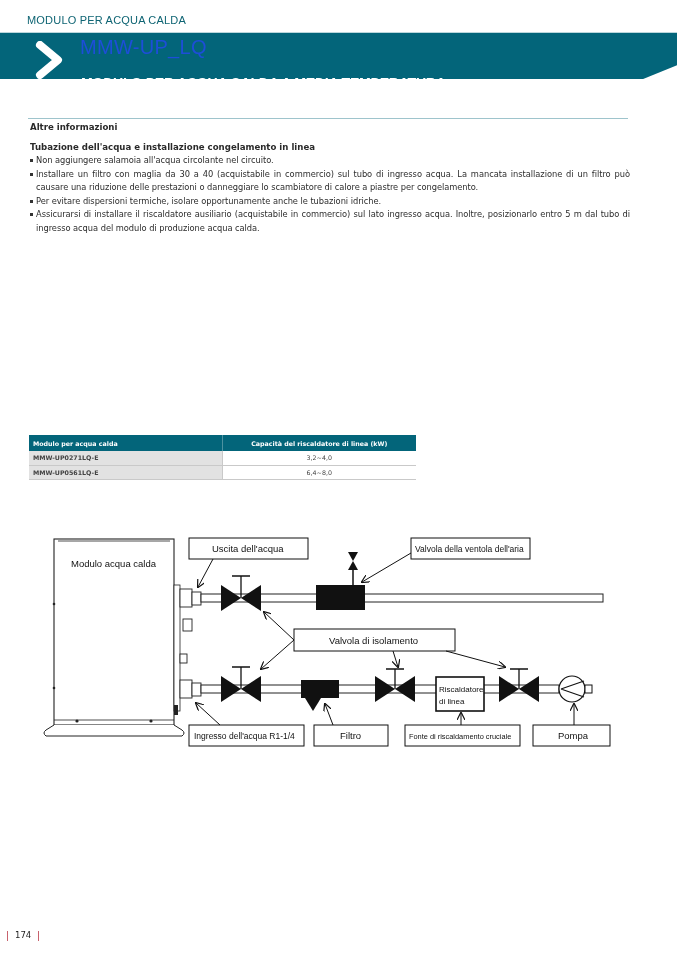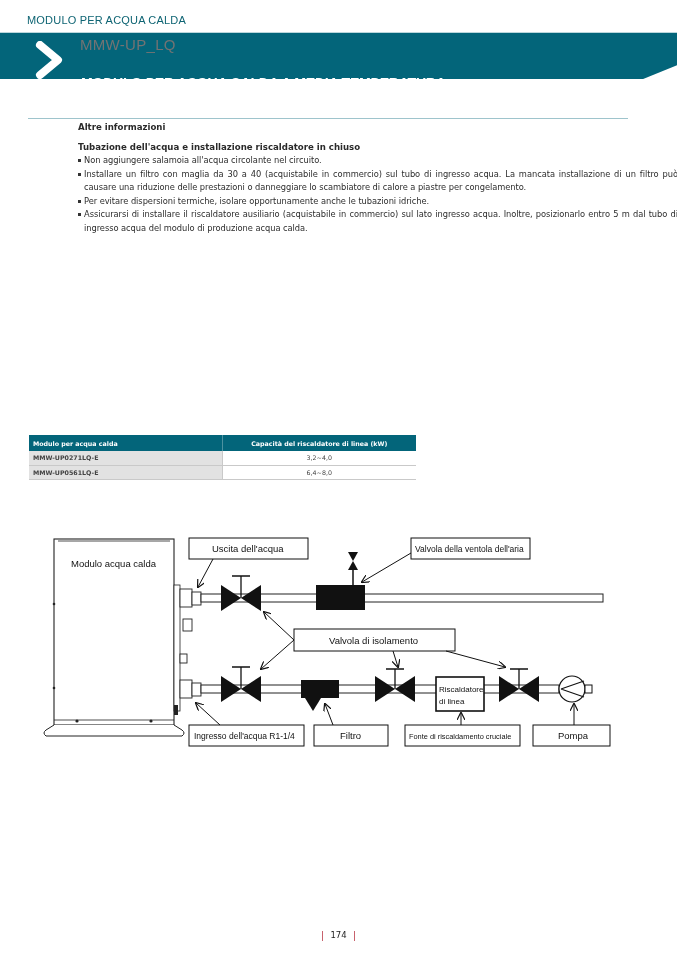--- a/index.html
+++ b/index.html
@@ -15,31 +15,31 @@
     position: absolute; left: 0; top: 33px; width: 677px; height: 46px;
     background: #03657a;
     clip-path: polygon(0 0, 100% 0, 100% 70%, 95% 100%, 0 100%);
   }
   .banner-line {
     position: absolute; left: 0; top: 32px; width: 677px; height: 1px; background: #bcd7dc;
   }
   .chevron { position: absolute; left: 34px; top: 41px; width: 34px; height: 38px; }
   .banner-code {
     position: absolute; left: 80px; top: 36px;
-    font-family: "Liberation Sans", sans-serif; font-size: 15px; color: #737373; letter-spacing: 0.3px;
+    font-family: "Liberation Sans", sans-serif; font-size: 20px; color: #1d4ed8; letter-spacing: 0.3px;
   }
   .banner-title {
     position: absolute; left: 80px; top: 75px;
     font-family: "Liberation Sans", sans-serif; font-size: 14px; font-weight: bold; font-style: italic;
     color: #ffffff; letter-spacing: -0.2px;
   }
 
   .rule { position: absolute; left: 28px; top: 118px; width: 600px; height: 1px; background: #9ec4cc; }
 
-  .content { position: absolute; left: 30px; top: 122px; width: 600px; font-family: "DejaVu Sans", sans-serif; margin-left: 48px; }
+  .content { position: absolute; left: 30px; top: 122px; width: 600px; font-family: "DejaVu Sans", sans-serif; }
   .altre { font-size: 8.6px; font-weight: bold; color: #2a2a2a; margin-bottom: 10px; }
   .subhead { font-size: 8.6px; font-weight: bold; color: #2a2a2a; margin-bottom: 2px; }
   ul.bullets { list-style: none; }
   ul.bullets li {
     position: relative; padding-left: 6px; font-size: 8.3px; line-height: 13.6px; color: #2d2d2d;
     text-align: justify; letter-spacing: -0.05px;
   }
   ul.bullets li::before {
     content: ""; position: absolute; left: 0; top: 5px; width: 3px; height: 3px; background: #333;
   }
@@ -52,42 +52,42 @@
   }
   table.cap th.c2 { text-align: center; border-right: none; }
   table.cap td { font-size: 6.3px; height: 14px; padding: 0 4px; color: #444; border-bottom: 1px solid #c9c9c9; }
   table.cap td.model { background: #e2e2e2; font-weight: bold; width: 193px; color: #444; }
   table.cap td.val { text-align: center; background: #fff; border-left: 1px solid #c9c9c9; }
 
   .diagram { position: absolute; left: 0; top: 520px; width: 677px; height: 240px; }
   .diagram text { font-family: "Liberation Sans", sans-serif; fill: #111; }
 
   .page-num {
-    position: absolute; left: 0; top: 930px; width: 677px; text-align: center;
+    position: absolute; left: 0; top: 930px; width: 677px; 
     font-family: "DejaVu Sans", sans-serif; font-size: 8.5px; color: #222;
   }
   .page-num .bar { display: inline-block; width: 1px; height: 10px; background: #c8626d; vertical-align: middle; margin: 0 7px; }
 </style>
 </head>
 <body>
 
 <div class="section-label">MODULO PER ACQUA CALDA</div>
 <div class="banner-line"></div>
 <div class="banner"></div>
 <svg class="chevron" viewBox="0 0 34 38">
   <polyline points="6,4 24,19 6,34" fill="none" stroke="#ffffff" stroke-width="8" stroke-linecap="round" stroke-linejoin="round"></polyline>
 </svg>
 <div class="banner-code">MMW-UP_LQ</div>
 <div class="banner-title">MODULO PER ACQUA CALDA A MEDIA TEMPERATURA</div>
 
 <div class="rule"></div>
 
 <div class="content">
   <div class="altre">Altre informazioni</div>
-  <div class="subhead">Tubazione dell'acqua e installazione riscaldatore in chiuso</div>
+  <div class="subhead">Tubazione dell'acqua e installazione congelamento in linea</div>
   <ul class="bullets">
     <li>Non aggiungere salamoia all'acqua circolante nel circuito.</li>
     <li>Installare un filtro con maglia da 30 a 40 (acquistabile in commercio) sul tubo di ingresso acqua.  La mancata installazione di un filtro può causare una riduzione delle prestazioni o danneggiare lo scambiatore di calore a piastre per congelamento.</li>
     <li>Per evitare dispersioni termiche, isolare opportunamente anche le tubazioni idriche.</li>
     <li>Assicurarsi di installare il riscaldatore ausiliario (acquistabile in commercio) sul lato ingresso acqua. Inoltre, posizionarlo entro 5 m dal tubo di ingresso acqua del modulo di produzione acqua calda.</li>
   </ul>
 </div>
 
 <table class="cap">
   <thead>

